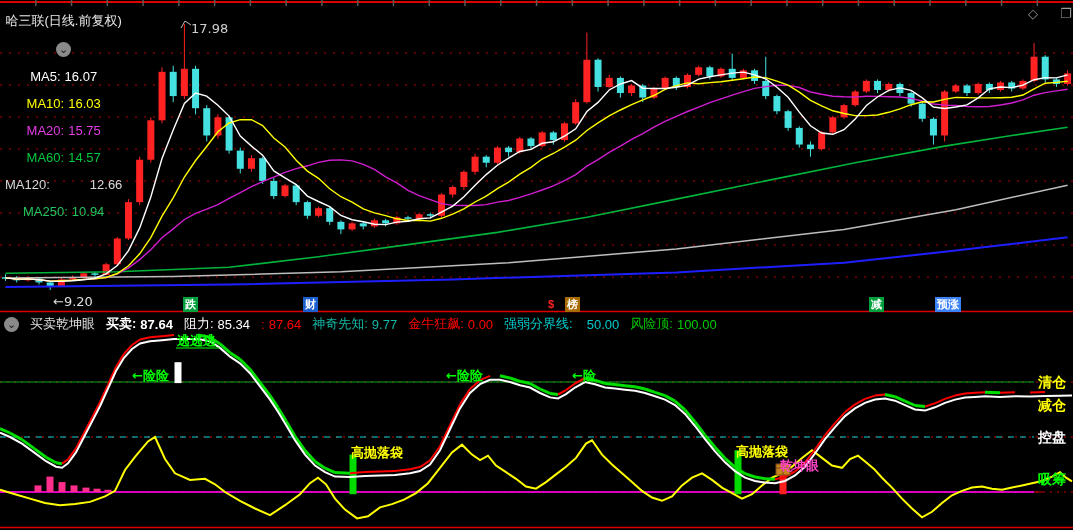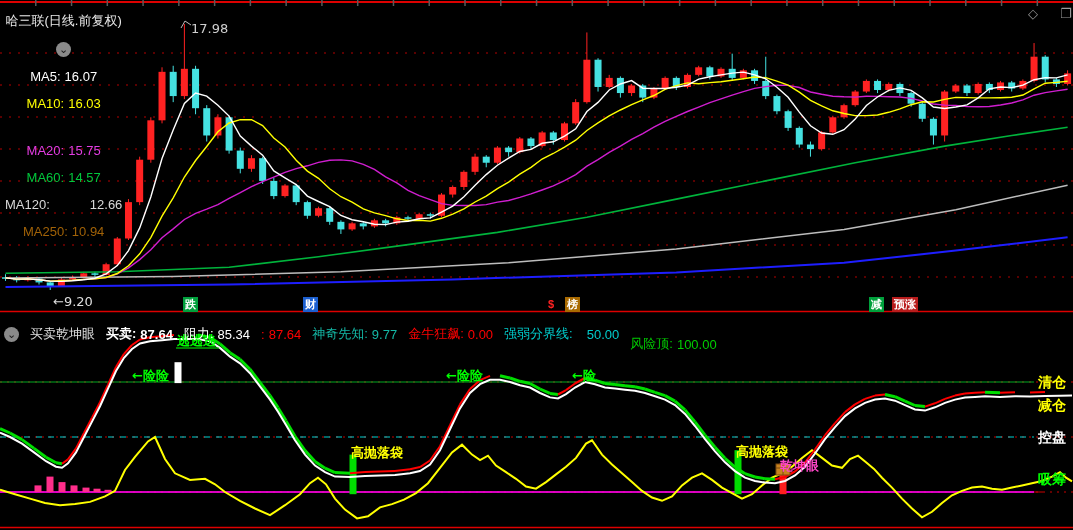--- a/index.html
+++ b/index.html
@@ -405,48 +405,48 @@
     <span class="title">哈三联(日线.前复权)</span>
     <span class="chev">⌄</span>
     <span class="kv" style="color: rgb(255, 255, 255);">
       <span>MA5:</span>
         <span>16.07</span>
       </span>
     <span class="kv" style="color: rgb(255, 255, 0);">
       <span>MA10:</span>
         <span>16.03</span>
       </span>
-    <span class="kv" style="color: rgb(226, 60, 226); margin-top: 20px;">
+    <span class="kv" style="color: rgb(226, 60, 226);">
       <span>MA20:</span>
         <span>15.75</span>
       </span>
     <span class="kv" style="color: rgb(0, 200, 60);">
       <span>MA60:</span>
         <span>14.57</span>
       </span>
     <span class="kv" style="color: rgb(216, 216, 216); gap: 40px;">
       <span>MA120:</span>
         <span>12.66</span>
       </span>
-    <span class="kv" style="color: #a16207;">
+    <span class="kv" style="color: #22c55e;">
       <span>MA250:</span>
         <span>10.94</span>
       </span>
   </div>
 
   <div class="corner" style="left: 1028px;">◇</div>
   <div class="corner" style="left: 1060px;">❐</div>
 
   <div class="tagrow">
     <span class="tag" style="color: rgb(255, 255, 255); background-color: rgb(0, 160, 60); left: 183px;">跌</span>
     <span class="tag" style="color: rgb(255, 255, 255); background-color: rgb(27, 95, 208); left: 303px;">财</span>
     <span class="tag" style="color: rgb(255, 34, 34); left: 546px;">$</span>
     <span class="tag" style="color: rgb(255, 255, 255); background-color: rgb(169, 106, 0); left: 565px;">榜</span>
     <span class="tag" style="color: rgb(255, 255, 255); background-color: rgb(0, 160, 60); left: 869px;">减</span>
-    <span class="tag" style="color: rgb(255, 255, 255); background-color: #b91c1c; left: 892px;">预涨</span>
+    <span class="tag" style="color: rgb(255, 255, 255); background-color: #3b82f6; left: 935px;">预涨</span>
   </div>
 
   <div class="subhdr">
     <span class="chev">⌄</span>
     <span class="name">买卖乾坤眼</span>
     <span class="kv" style="color: rgb(255, 255, 255); font-weight: bold;">
       <span>买卖:</span>
         <span>87.64</span>
       </span>
     <span class="kv" style="color: rgb(255, 255, 255);">
@@ -462,19 +462,19 @@
         <span>9.77</span>
       </span>
     <span class="kv" style="color: rgb(255, 0, 0);">
       <span>金牛狂飙:</span>
         <span>0.00</span>
       </span>
     <span class="kv" style="color: rgb(0, 204, 204); gap: 14px;">
       <span>强弱分界线:</span>
         <span>50.00</span>
       </span>
-    <span class="kv" style="color: rgb(0, 204, 0); margin-top: 20px;">
+    <span class="kv" style="color: rgb(0, 204, 0);">
       <span>风险顶:</span>
         <span>100.00</span>
       </span>
   </div>
 
 </div>
 
 </body></html>

